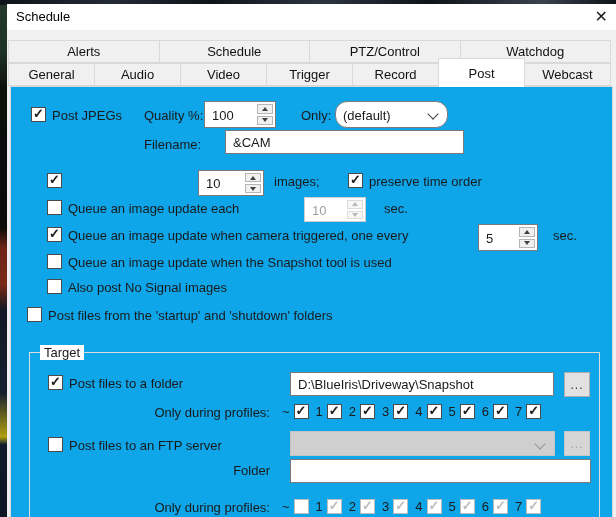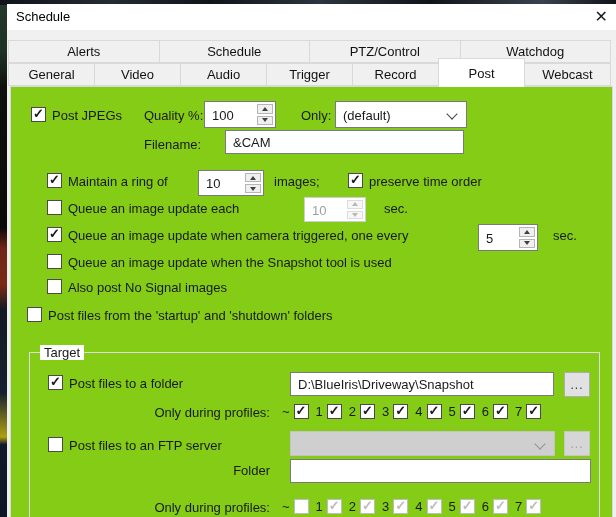--- a/index.html
+++ b/index.html
@@ -33,21 +33,21 @@
     display:flex; align-items:center; justify-content:center; font-size:13px; color:#111;
   }
   .tab:first-child { margin-left:0; }
   .tab.active {
     background:#fff; height:29px; transform:translateY(-5px); z-index:3;
     border-bottom:none; position:relative;
   }
   
   #panel {
     position:absolute; left:3px; top:82px; width:603px; height:431px;
-    background:#84cc16; border:1px solid #d9d9d9; border-bottom:none; overflow:hidden; z-index:1;
+    background:#0ea5e9; border:1px solid #d9d9d9; border-bottom:none; overflow:hidden; z-index:1;
   }
   .lbl { position:absolute; white-space:nowrap; color:#1a1a1a; }
   .rlbl { position:absolute; white-space:nowrap; color:#1a1a1a; text-align:right; }
   
   .cb {
     position:absolute; width:15px; height:15px; background:#fff;
     border:1px solid #4a4a4a; display:inline-block;
   }
   .cb.checked::after {
     content:"\2713"; position:absolute; left:1px; top:-2px; font-size:13px; font-weight:600; color:#1a1a1a;
@@ -117,51 +117,50 @@
     </div>
 
     <div id="tabrow1" class="tabrow">
         <div class="tab">Alerts</div>
         <div class="tab">Schedule</div>
         <div class="tab">PTZ/Control</div>
         <div class="tab">Watchdog</div>
       </div>
     <div id="tabrow2" class="tabrow">
         <div class="tab">General</div>
+        <div class="tab">Audio</div>
         <div class="tab">Video</div>
-        <div class="tab">Audio</div>
         <div class="tab">Trigger</div>
         <div class="tab">Record</div>
         <div class="tab active">Post</div>
         <div class="tab">Webcast</div>
       </div>
 
     <div id="panel">
 
       <span class="cb checked" style="left:20px; top:20px;"></span>
       <span class="lbl" style="left:41px; top:21px;">Post JPEGs</span>
       <span class="lbl" style="left:133px; top:21px;">Quality %:</span>
       <div class="spin" style="left:193px; top:14px; width:72px; height:27px;">
         <span class="val">100</span>
         <span class="sbtn up"></span>
         <span class="sbtn down"></span>
       </div>
       <span class="lbl" style="left:290px; top:21px;">Only:</span>
-      <div class="dd" style="left:324px; top:14px; width:132px; height:27px;">
+      <div class="dd" style="left:324px; top:14px; width:113px; height:27px;border-radius:12px;">
         <span class="dtext">(default)</span>
         <span class="chev"></span>
       </div>
 
       <span class="lbl" style="left:133px; top:50px;">Filename:</span>
       <div class="field" style="left:198px; top:43px; width:239px; height:24px;margin-left:16px;">
         <span class="ftext">&amp;CAM</span>
       </div>
 
       <span class="cb checked" style="left:36px; top:86px;"></span>
-      <span class="lbl" style="left:57px; top:87px;">Maintain a ring of</span>
       <div class="spin" style="left:187px; top:83px; width:66px; height:26px;">
         <span class="val">10</span>
         <span class="sbtn up"></span>
         <span class="sbtn down"></span>
       </div>
       <span class="lbl" style="left:263px; top:87px;">images;</span>
       <span class="cb checked" style="left:337px; top:86px;"></span>
       <span class="lbl" style="left:358px; top:87px;">preserve time order</span>
 
       <span class="cb" style="left:36px; top:113px;"></span>

